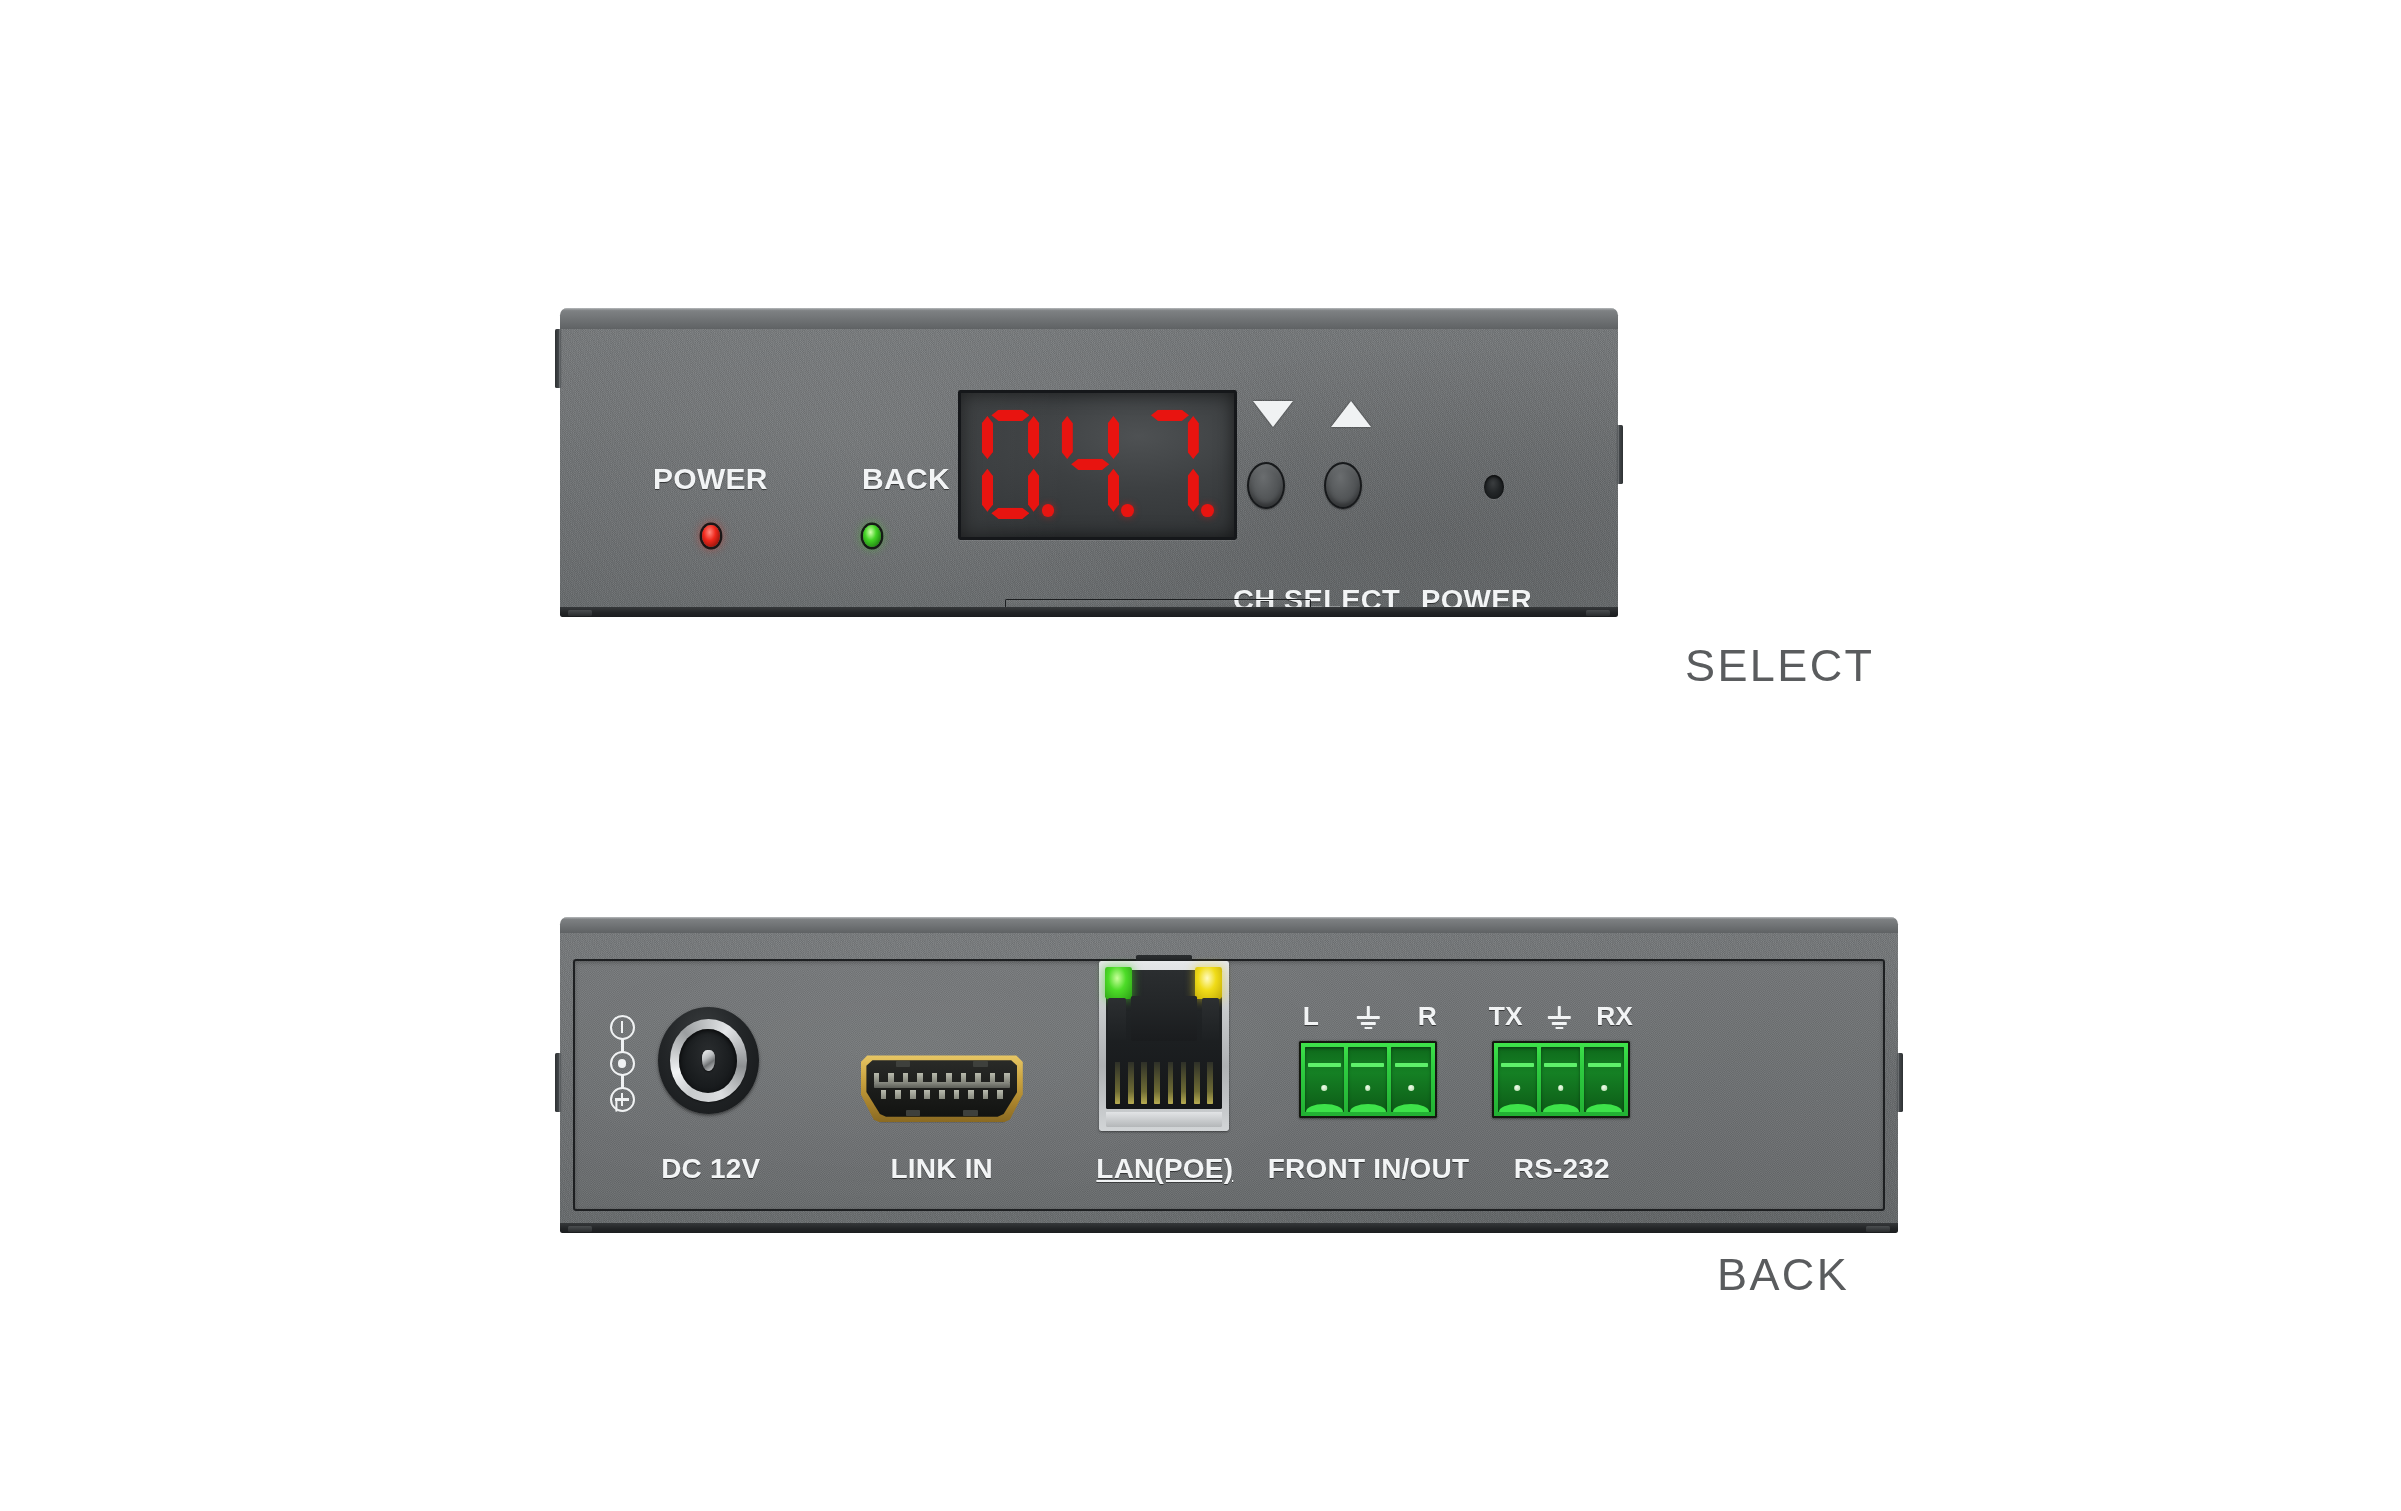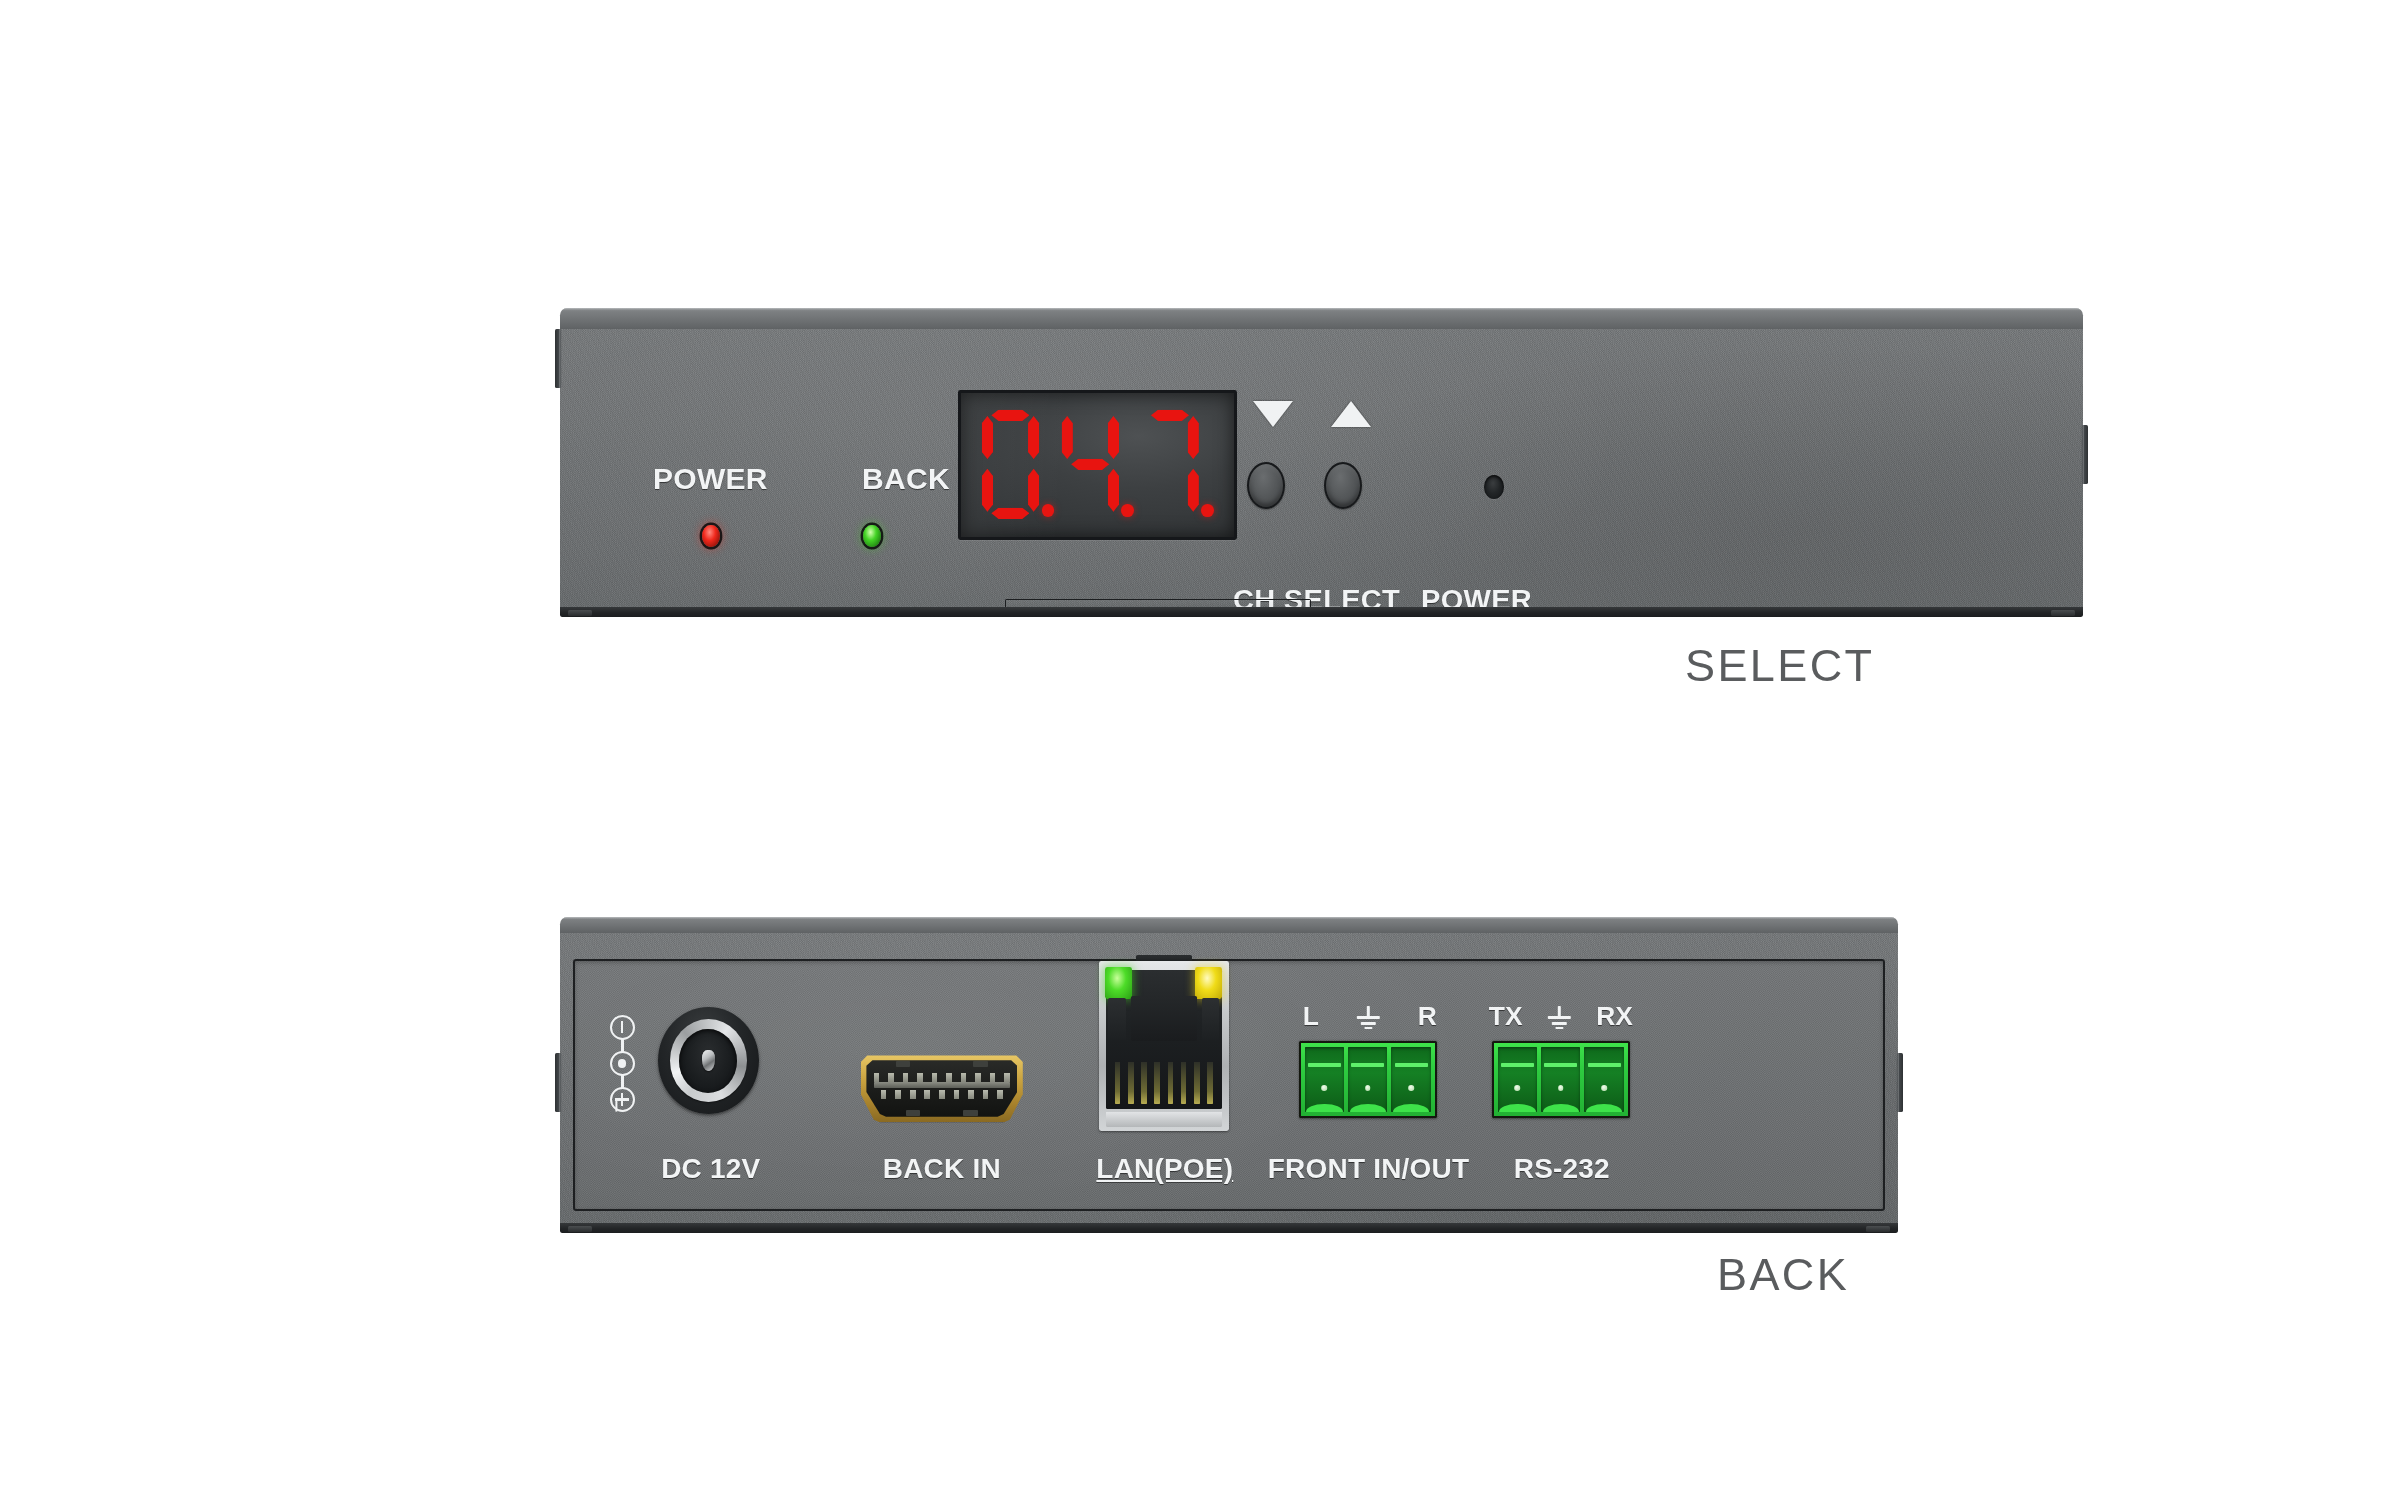--- a/index.html
+++ b/index.html
@@ -91,21 +91,21 @@
     border-radius: 1.6px;
   }
   .side-tab.left  { left: -4.8px; }
   .side-tab.right { right: -4.8px;
     background: linear-gradient(270deg, #2e3133, #43474a 55%, #22252700); }
 
   
   #front-panel {
     left: 560px;
     top: 308px;
-    width: 1523px;
+    width: 1058px;
     height: 309px;
   }
   #front-panel .panel-face { top: 21px; bottom: 0; border-radius: 0 0 2.4px 2.4px; }
 
   .label-white {
     position: absolute;
     color: #f2f4f5;
     font-weight: 700;
     letter-spacing: 0.3px;
     white-space: nowrap;
@@ -745,21 +745,21 @@
               <span class="pcol lower"></span>
             <span class="pcol upper"></span>
               <span class="pcol lower"></span>
             <span class="pcol upper"></span>
           </div>
           <span class="notch n1"></span>
             <span class="notch n2"></span>
           <span class="notch n3"></span>
             <span class="notch n4"></span>
         </div>
-        <div class="conn-label" id="lbl-hdmi-in">BACK IN</div>
+        <div class="conn-label" id="lbl-hdmi-in">LINK IN</div>
 
         <div id="lan-port">
           <div class="tab-top"></div>
           <div class="shield"></div>
           <div class="cavity"></div>
           <div class="led-sq green"></div>
           <div class="led-sq yellow"></div>
           <div class="key-block"></div>
           <div class="latch-l"></div>
           <div class="latch-r"></div>

